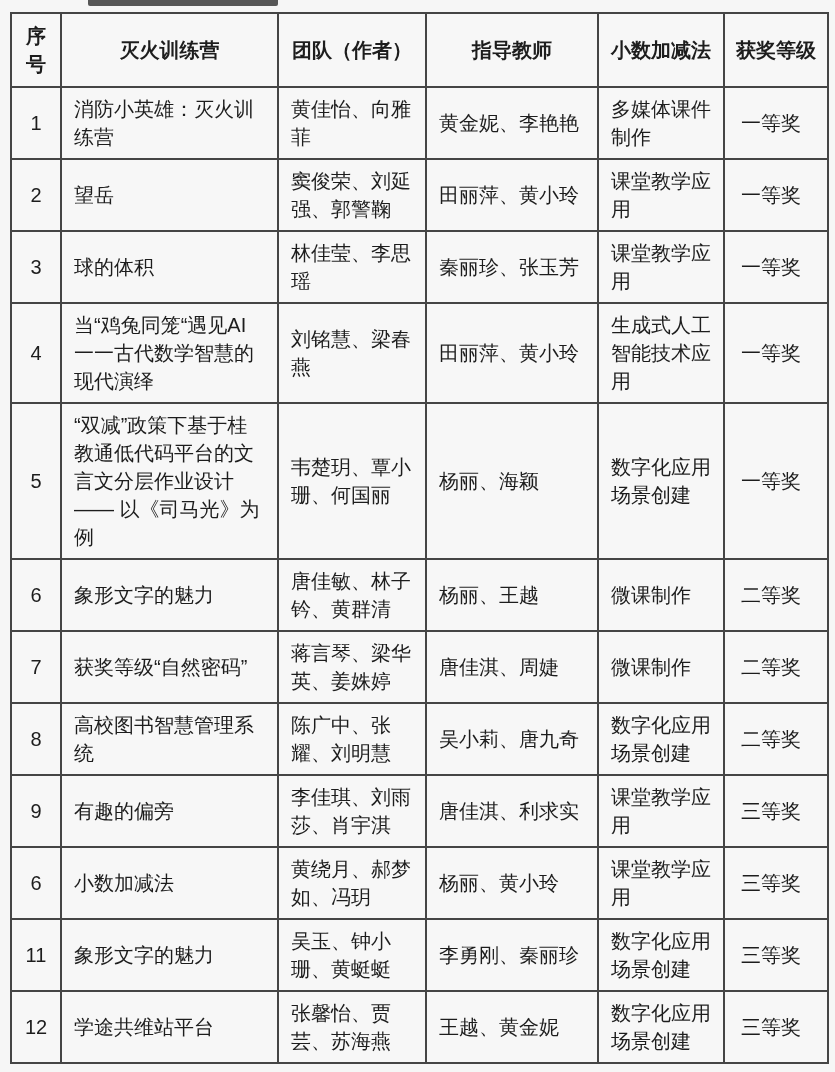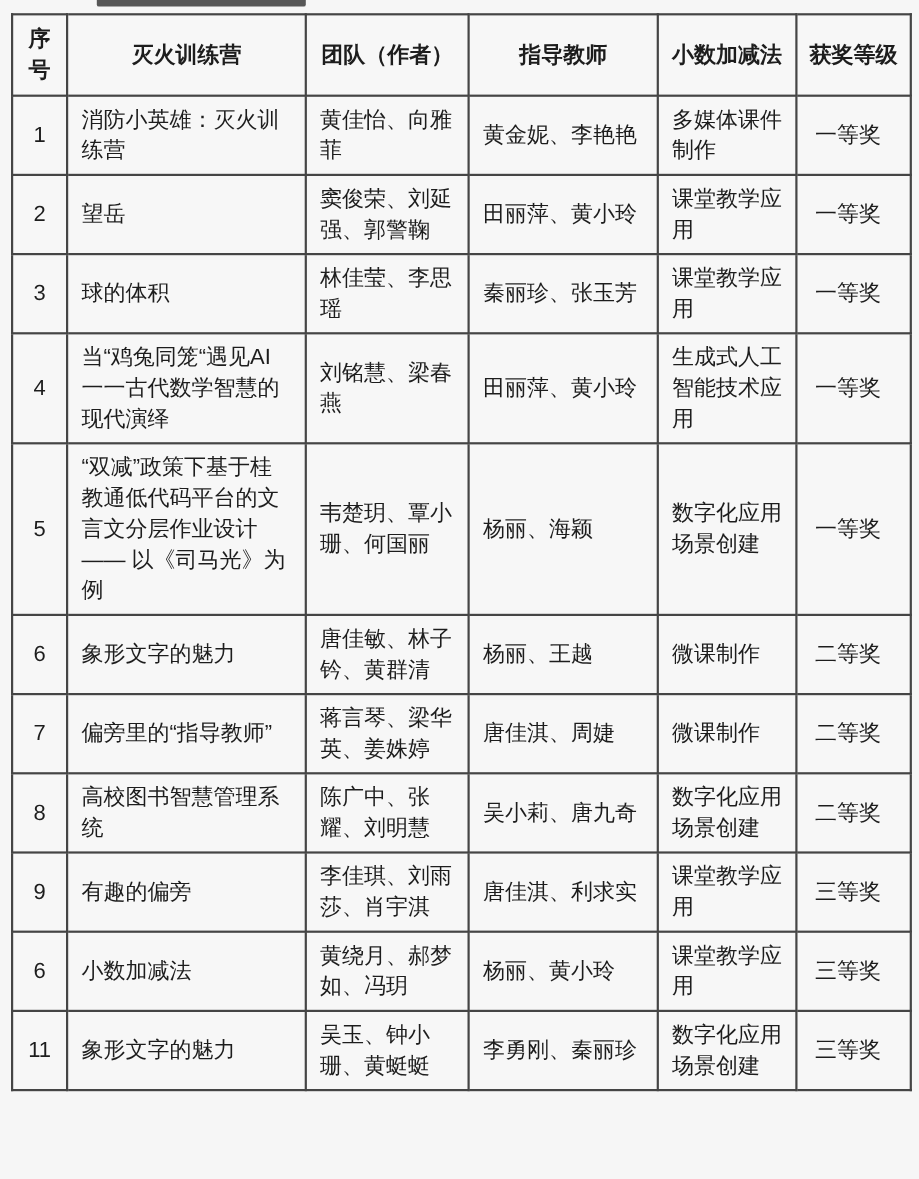--- a/index.html
+++ b/index.html
@@ -143,21 +143,21 @@
           <tr>
             <td class="col-index">6</td>
             <td class="col-title">象形文字的魅力</td>
             <td class="col-team">唐佳敏、林子钤、黄群清</td>
             <td class="col-advisors">杨丽、王越</td>
             <td class="col-category">微课制作</td>
             <td class="col-award">二等奖</td>
           </tr>
           <tr>
             <td class="col-index">7</td>
-            <td class="col-title">偏旁里的“指导教师”</td>
+            <td class="col-title">获奖等级“自然密码”</td>
             <td class="col-team">蒋言琴、梁华英、姜姝婷</td>
             <td class="col-advisors">唐佳淇、周婕</td>
             <td class="col-category">微课制作</td>
             <td class="col-award">二等奖</td>
           </tr>
           <tr>
             <td class="col-index">8</td>
             <td class="col-title">高校图书智慧管理系统</td>
             <td class="col-team">陈广中、张耀、刘明慧</td>
             <td class="col-advisors">吴小莉、唐九奇</td>
@@ -181,17 +181,25 @@
             <td class="col-award">三等奖</td>
           </tr>
           <tr>
             <td class="col-index">11</td>
             <td class="col-title">象形文字的魅力</td>
             <td class="col-team">吴玉、钟小珊、黄蜓蜓</td>
             <td class="col-advisors">李勇刚、秦丽珍</td>
             <td class="col-category">数字化应用场景创建</td>
             <td class="col-award">三等奖</td>
           </tr>
+          <tr>
+            <td class="col-index">12</td>
+            <td class="col-title">学途共维站平台</td>
+            <td class="col-team">张馨怡、贾芸、苏海燕</td>
+            <td class="col-advisors">王越、黄金妮</td>
+            <td class="col-category">数字化应用场景创建</td>
+            <td class="col-award">三等奖</td>
+          </tr>
         </tbody>
     </table>
   </div>
 
 </div>
 
 </body></html>

